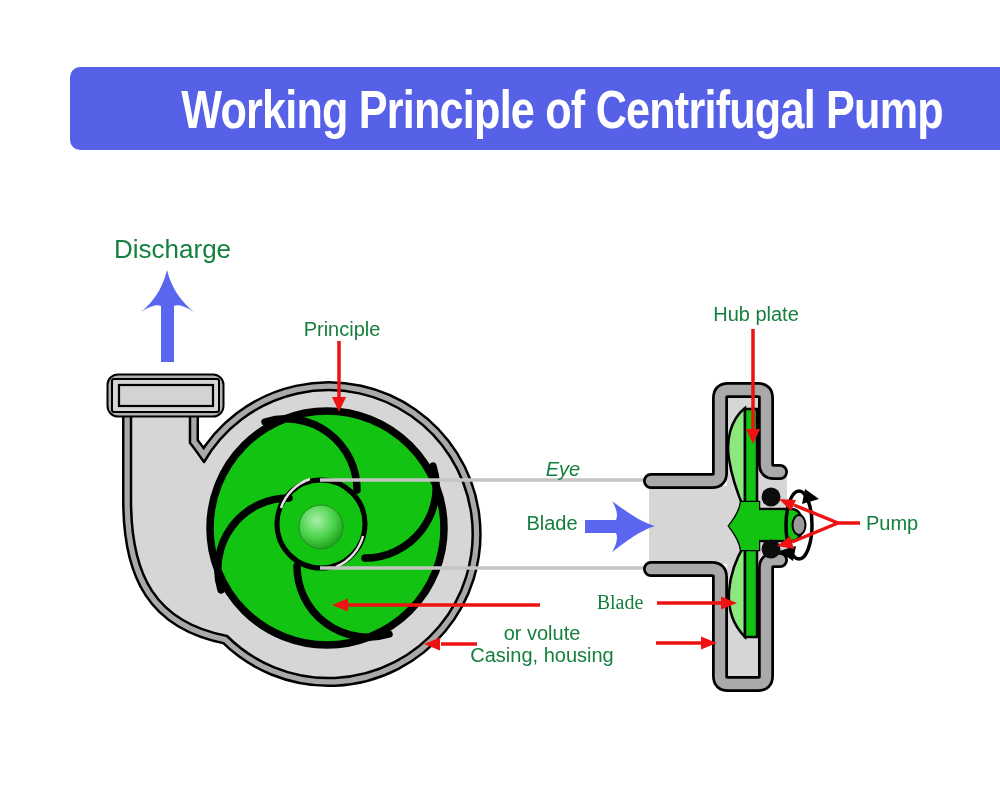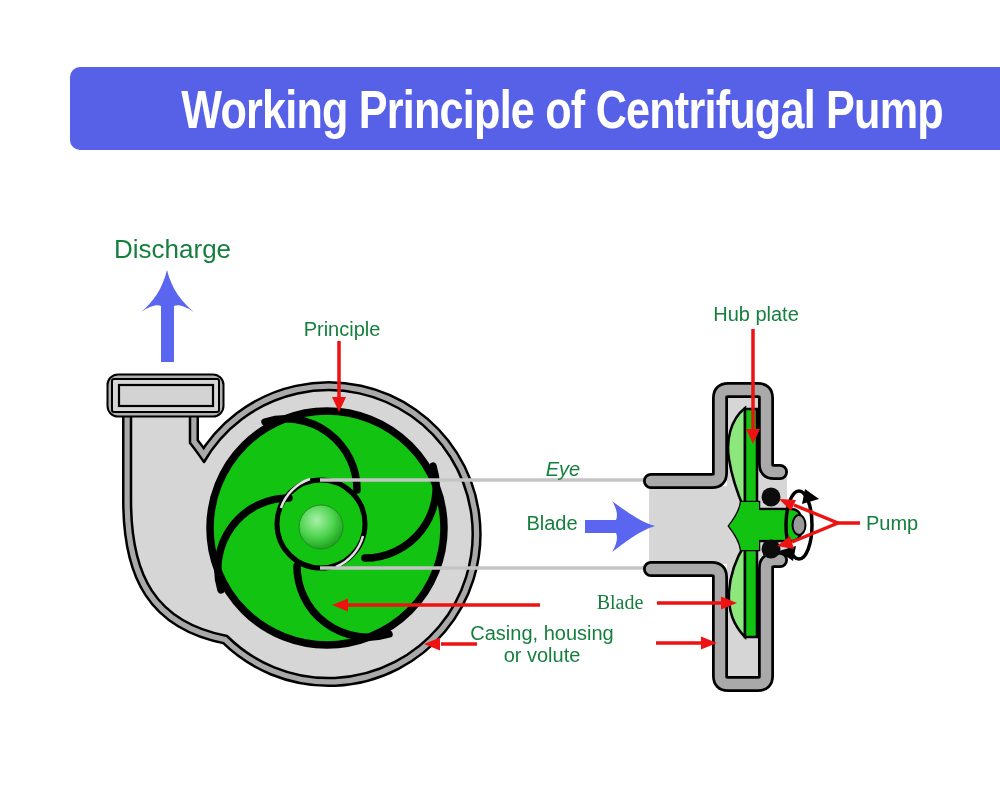--- a/index.html
+++ b/index.html
@@ -180,16 +180,16 @@
   </div>
 
   <div class="lbl lbl-discharge">Discharge</div>
   <div class="lbl lbl-impeller center">Principle</div>
   <div class="lbl lbl-hubplate center">Hub plate</div>
   <div class="lbl lbl-eye center">Eye</div>
   <div class="lbl lbl-intake center">Blade</div>
   <div class="lbl lbl-seal">Pump</div>
   <div class="lbl lbl-blade center">Blade</div>
   <div class="lbl lbl-casing center">
+    <div>or volute</div>
     <div>Casing, housing</div>
-    <div>or volute</div>
   </div>
 </div>
 
 </body></html>

